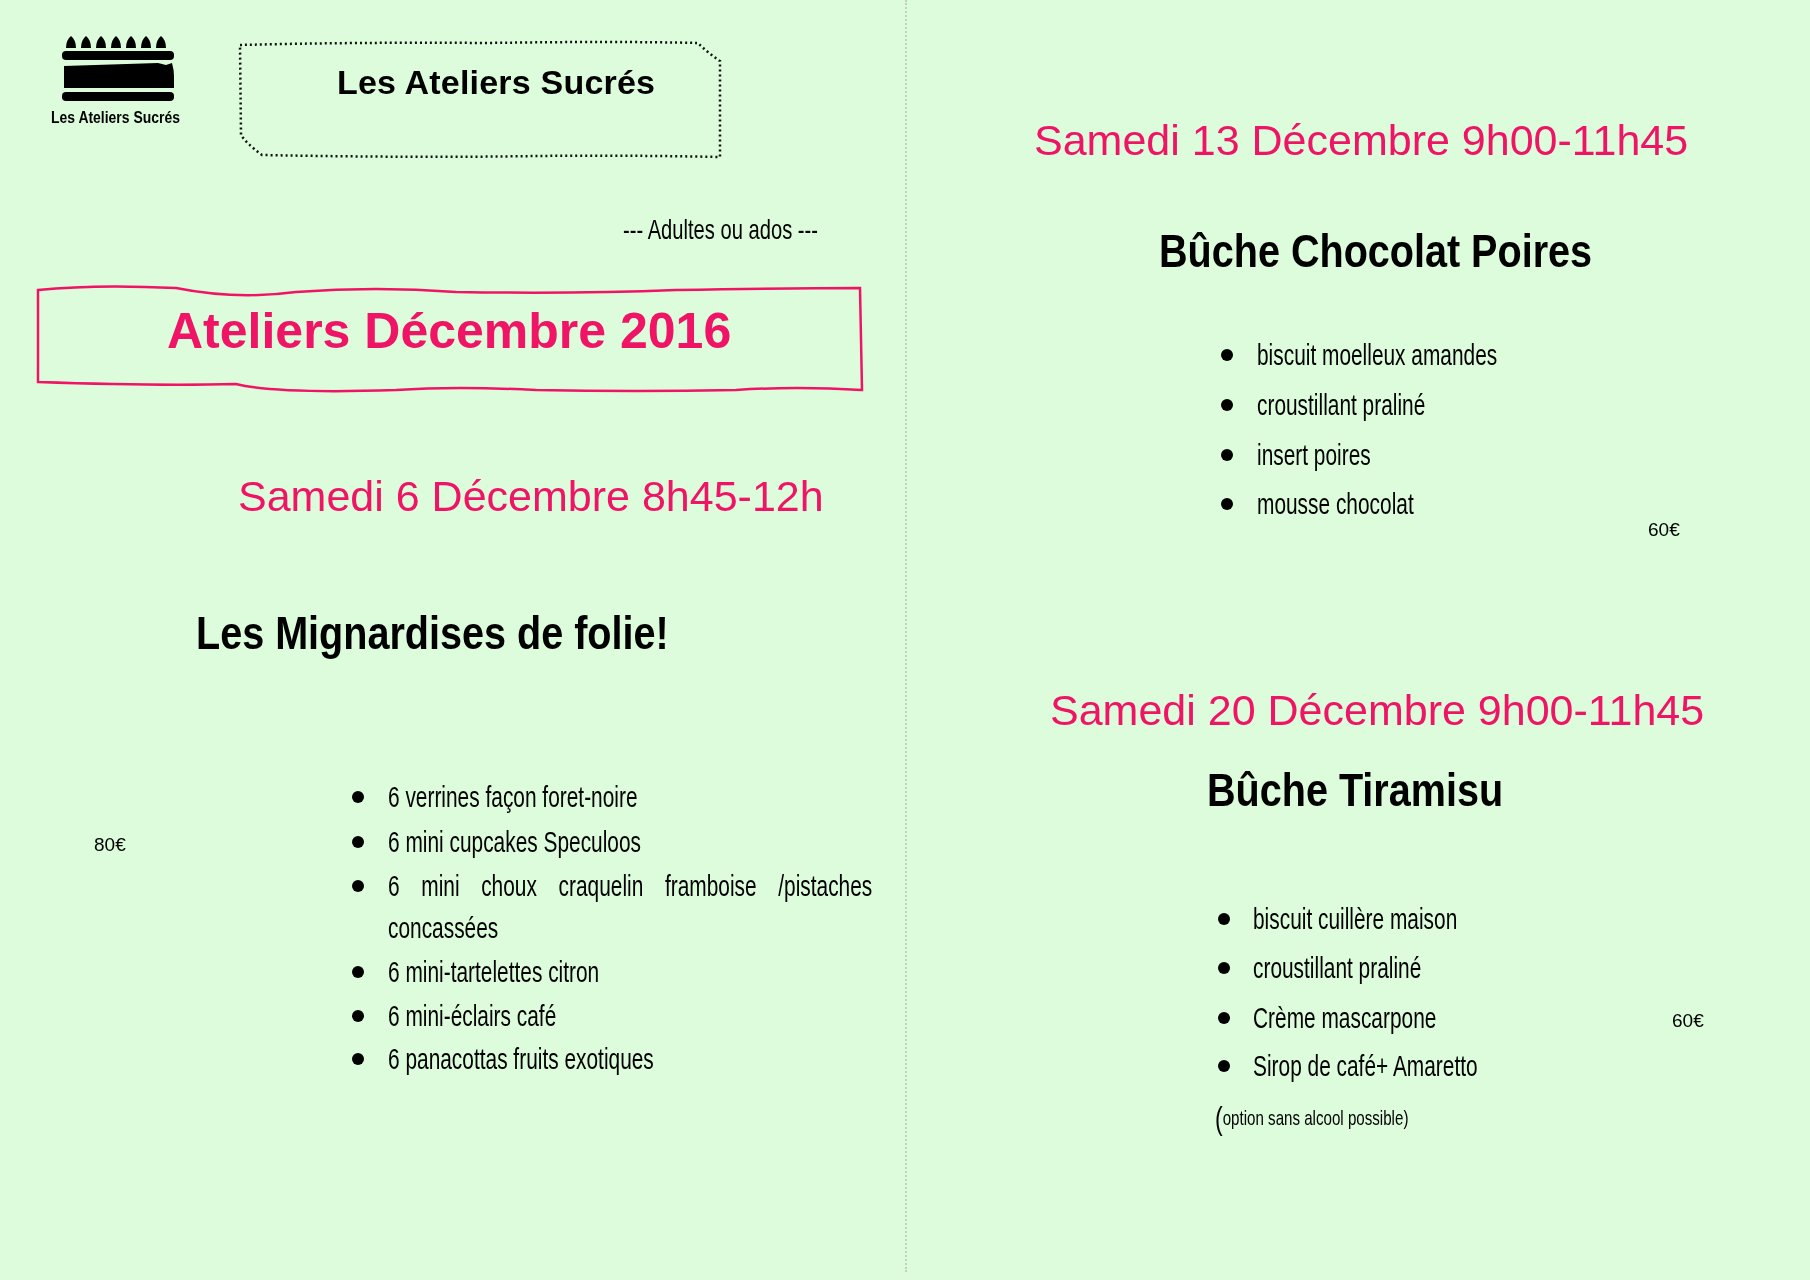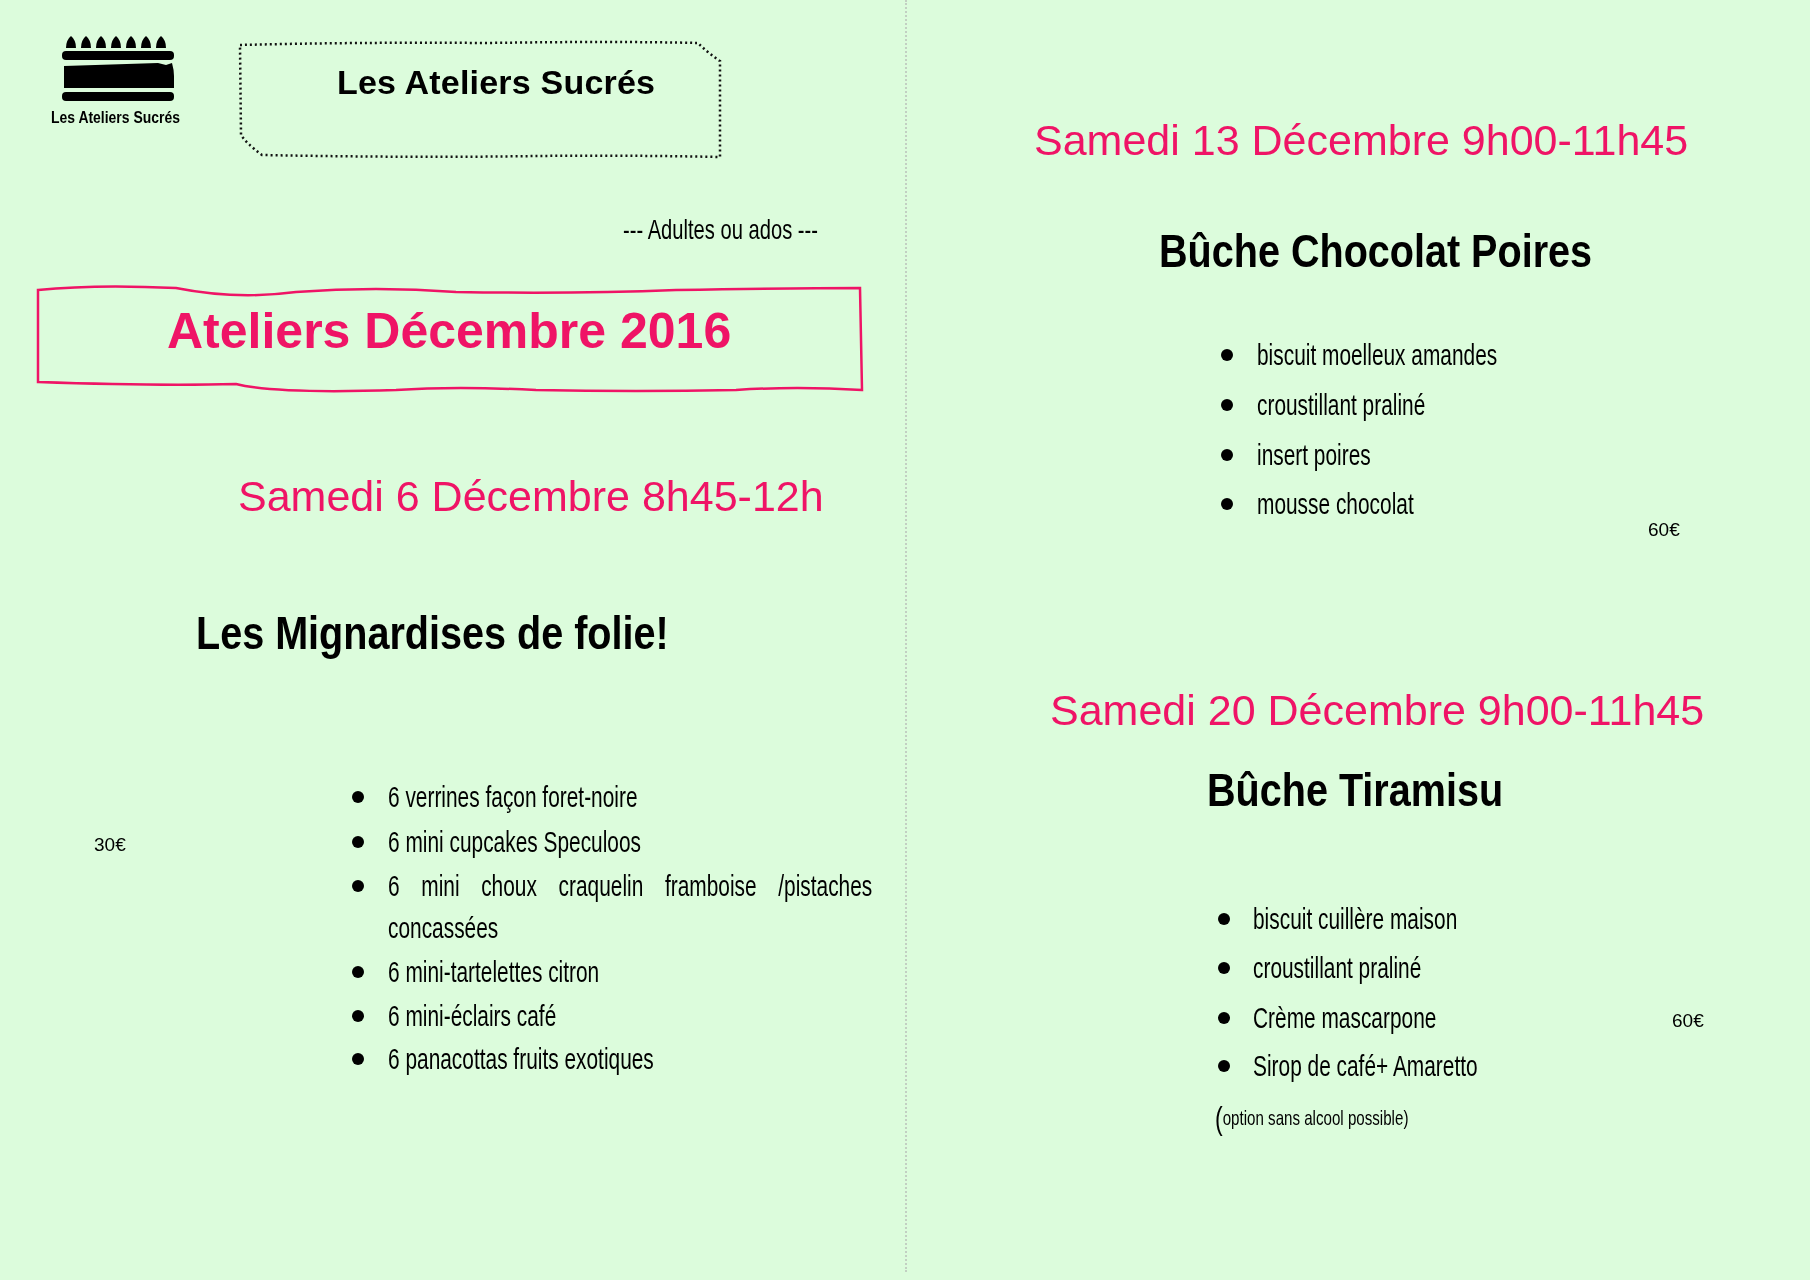--- a/index.html
+++ b/index.html
@@ -60,21 +60,21 @@
 
 <div class="abs audience">--- Adultes ou ados ---</div>
 
 <svg class="month-box" viewBox="0 0 828 114">
   <path d="M2 8 Q60 2 140 6 Q200 18 260 10 Q340 4 420 10 Q540 12 640 8 Q760 6 824 6 L826 108 Q760 104 700 108 Q600 110 500 108 Q420 104 360 108 Q240 112 200 102 Q120 104 2 100 Z" fill="none" stroke="#ef1466" stroke-width="2.5"></path>
 </svg>
 <div class="abs month-title pink">Ateliers Décembre 2016</div>
 
 <div class="abs date pink" style="left:238px; top:472px;">Samedi 6 Décembre  8h45-12h</div>
 <div class="abs workshop-title" style="left:196px; top:606px;">Les Mignardises de folie!</div>
-<div class="abs price" style="left:94px; top:834px;">30€</div>
+<div class="abs price" style="left:94px; top:834px;">80€</div>
 <ul class="items" style="left:352px; top:0;">
   <li style="top:780px; height:34px;">
       <span class="bullet"></span>
       <span class="txt" style="left:36px;">6 verrines façon foret-noire</span>
     </li>
   <li style="top:825px; height:34px;">
       <span class="bullet"></span>
       <span class="txt" style="left:36px;">6 mini cupcakes Speculoos</span>
     </li>
   <li style="top:869px; height:34px;">

